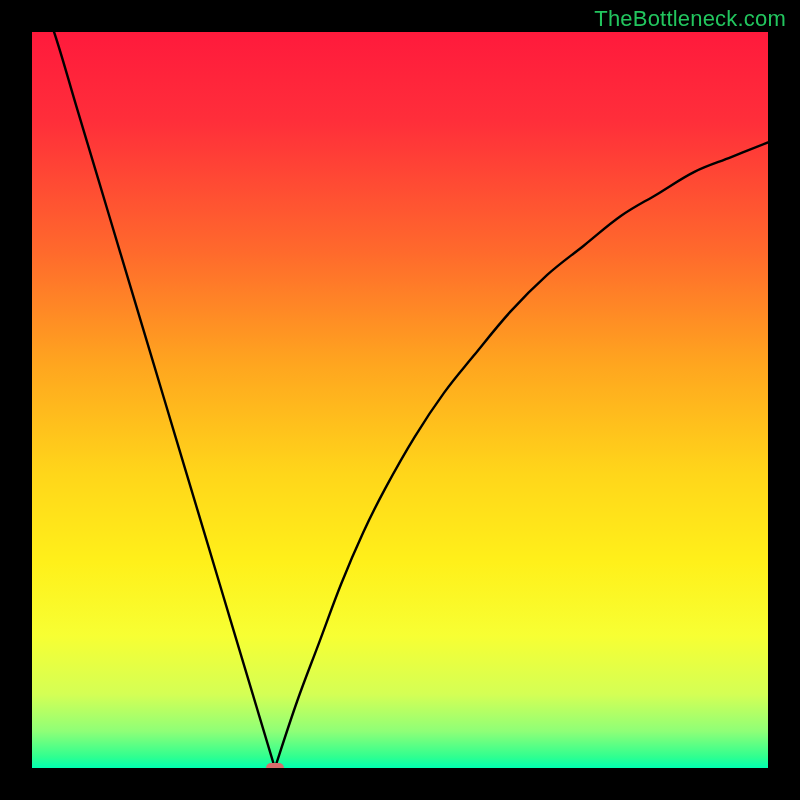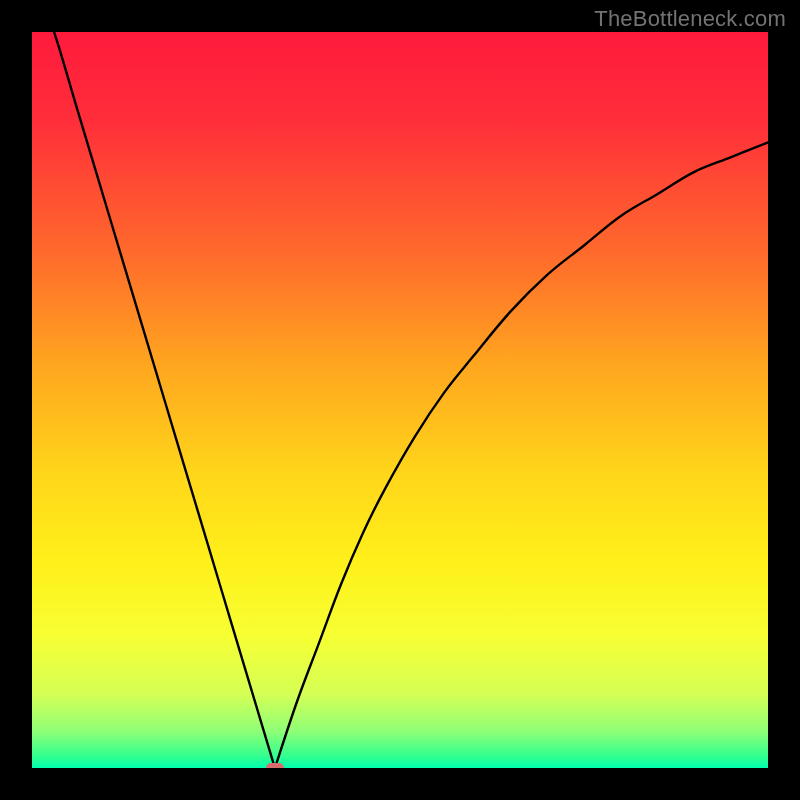--- a/index.html
+++ b/index.html
@@ -41,21 +41,21 @@
   }
   .marker {
     position: absolute;
     background: #d96c6c;
     border-radius: 6px;
   }
   .watermark {
     position: absolute;
     top: 6px;
     right: 14px;
-    color: #737373;
+    color: #22c55e;
     font-size: 22px;
     font-weight: 500;
     letter-spacing: 0.2px;
   }
 </style>
 </head>
 <body>
 
 <div class="frame">
 

